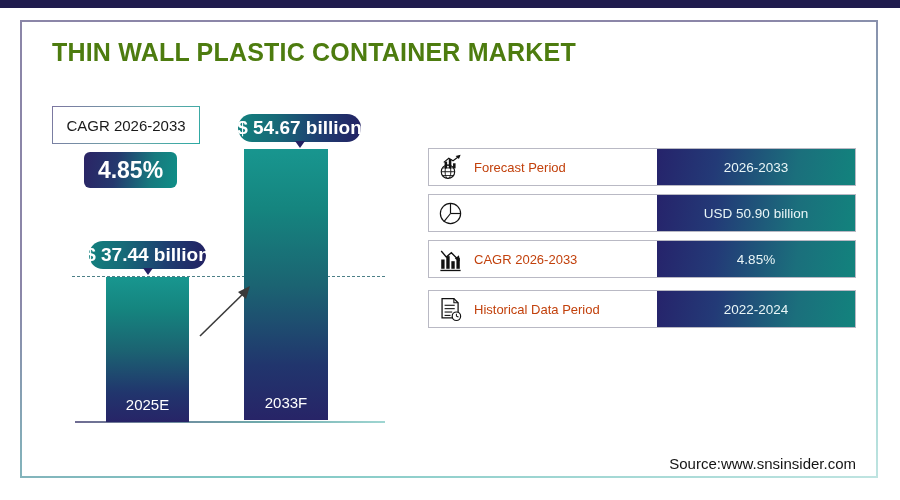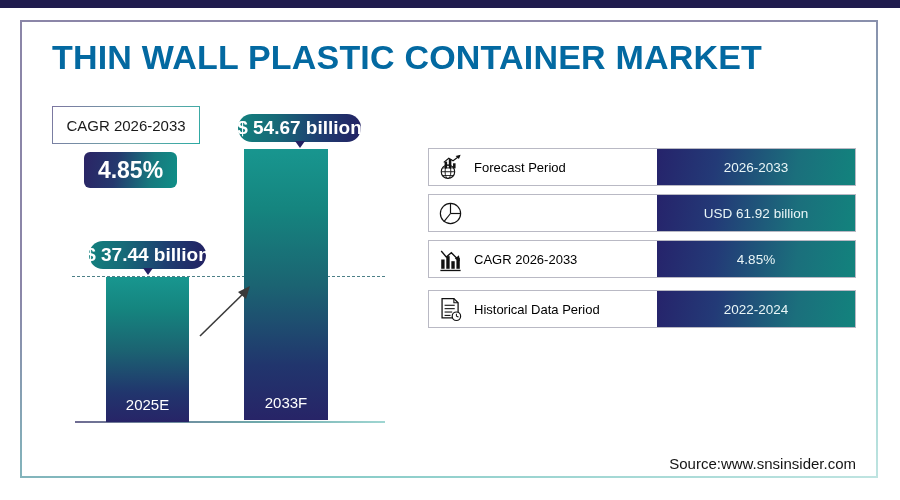--- a/index.html
+++ b/index.html
@@ -16,21 +16,21 @@
   }
   .frame{
     position:absolute;left:20px;top:20px;width:858px;height:458px;
     border:2px solid;
     border-image:linear-gradient(160deg,#8b86a8 0%,#8b86a8 35%,#7fc8c4 70%,#bfe4e1 100%) 1;
     box-sizing:border-box;
     background:#fff;
   }
   .title{
     position:absolute;left:52px;top:38px;
-    font-size:34px;font-weight:bold;color:#0369a1;
+    font-size:25px;font-weight:bold;color:#4d7c0f;
     letter-spacing:.2px;
     white-space:nowrap;
   }
 
   
   .cagr-box{
     position:absolute;left:52px;top:106px;width:148px;height:38px;
     background:#fff;
     border:1.5px solid;
     border-image:linear-gradient(120deg,#7c76a0 0%,#6fa8ab 60%,#2aa9a2 100%) 1;
@@ -91,21 +91,21 @@
   }
   .row{
     position:relative;display:flex;height:38px;margin-bottom:8px;
     border:1px solid #b9b9c4;box-sizing:border-box;background:#fff;
   }
   .row:last-child{margin-bottom:0;margin-top:12px;}
   .row-label{
     flex:0 0 228px;display:flex;align-items:center;gap:10px;
     padding-left:8px;box-sizing:border-box;
   }
-  .row-label-text{font-size:13px;color:#000000;white-space:nowrap;}
+  .row-label-text{font-size:13px;color:#c2410c;white-space:nowrap;}
   .row-value{
     flex:1;background:linear-gradient(100deg,#26236b 0%,#233a77 30%,#1b6f7c 70%,#12837d 100%);
     display:flex;align-items:center;justify-content:center;
     color:#e9f6f7;font-size:13.5px;white-space:nowrap;
   }
   .icon{width:27px;height:27px;flex:0 0 27px;display:block;}
 
   .source{
     position:absolute;right:44px;bottom:28px;
     font-size:15px;color:#141414;
@@ -165,21 +165,21 @@
   <div class="row">
     <div class="row-label">
       <svg class="icon" viewBox="0 0 32 32">
         <circle cx="16" cy="16" r="12" fill="none" stroke="#111" stroke-width="1.4"></circle>
         <line x1="16" y1="16" x2="16" y2="4" stroke="#111" stroke-width="1.4"></line>
         <line x1="16" y1="16" x2="28" y2="16" stroke="#111" stroke-width="1.4"></line>
         <line x1="16" y1="16" x2="8" y2="26" stroke="#111" stroke-width="1.4"></line>
         <path d="M16 16 L16 4 A12 12 0 0 1 26 10 Z" fill="#111" opacity="0"></path>
       </svg>
     </div>
-    <div class="row-value">USD 61.92 billion</div>
+    <div class="row-value">USD 50.90 billion</div>
   </div>
 
 
   <div class="row">
     <div class="row-label">
       <svg class="icon" viewBox="0 0 32 32">
         <rect x="5" y="16" width="4" height="11" fill="#111"></rect>
         <rect x="11" y="12" width="4" height="15" fill="#111"></rect>
         <rect x="17" y="18" width="4" height="9" fill="#111"></rect>
         <rect x="23" y="14" width="4" height="13" fill="#111"></rect>

